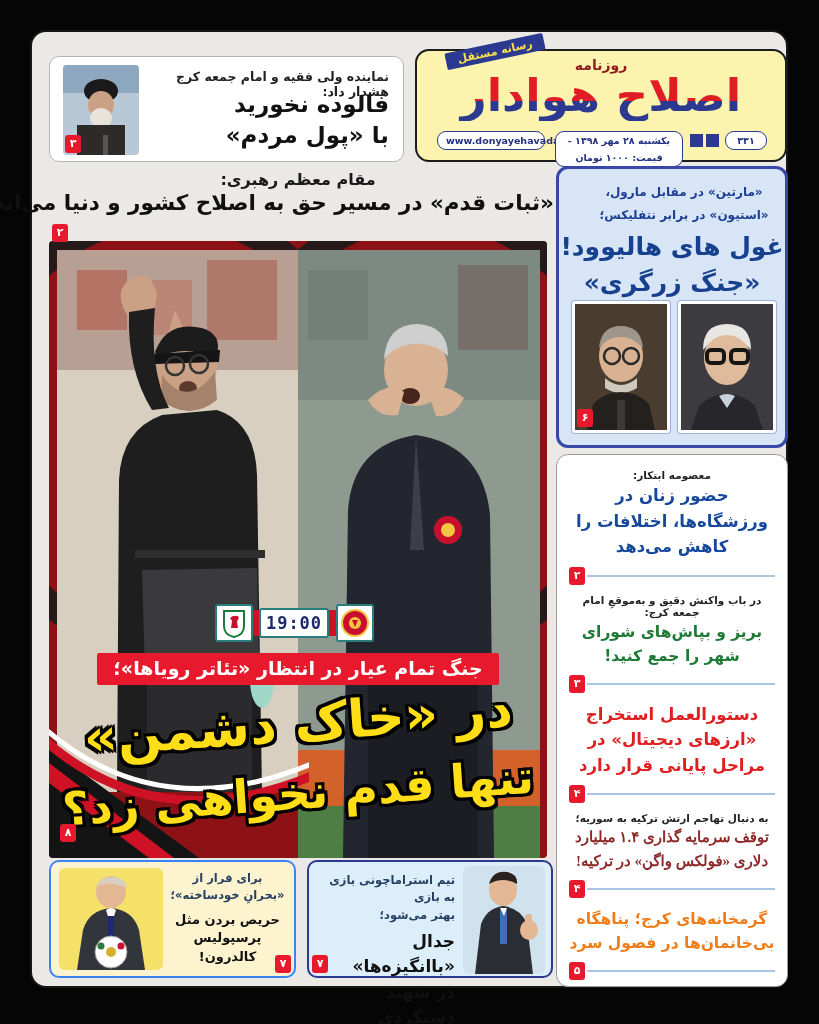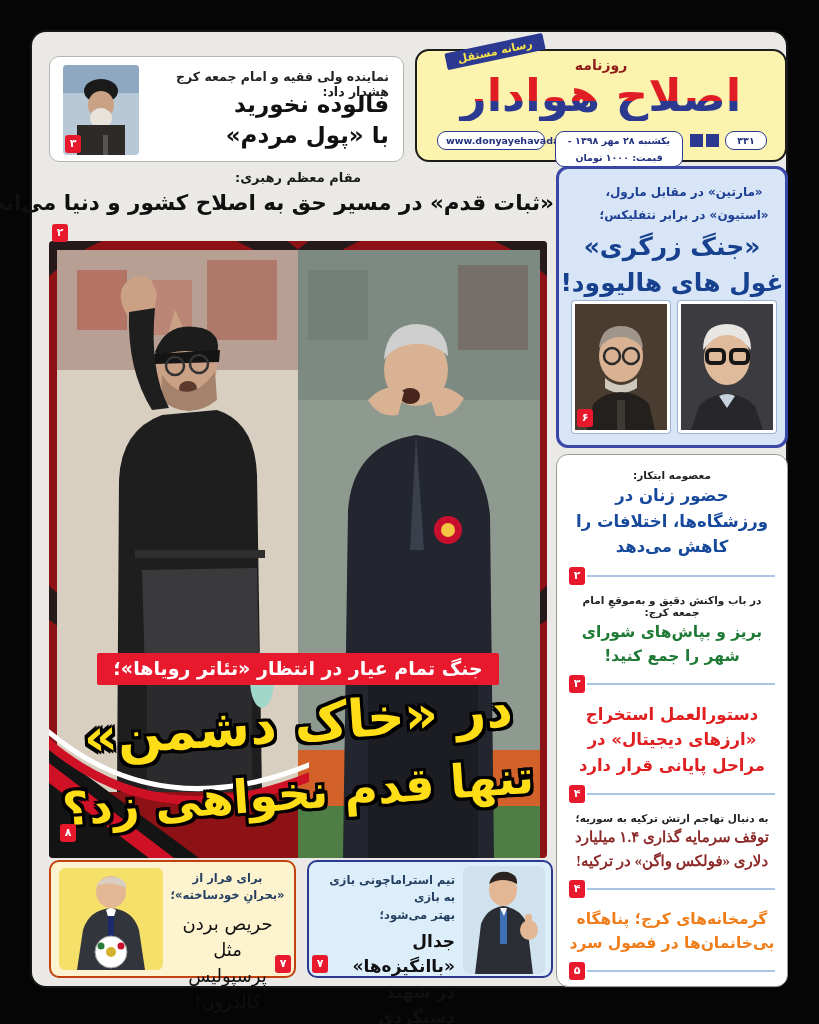--- a/index.html
+++ b/index.html
@@ -35,21 +35,21 @@
   .mh-row { position:absolute; bottom:9px; left:0; right:0; height:20px; }
   .pill { position:absolute; background:#fff; border:1.5px solid #2b3990; border-radius:9px;
           color:#23317f; font-size:9.5px; font-weight:bold; line-height:17px; padding:0 8px; text-align:center; }
   .url-pill { left:20px; width:108px; direction:ltr; }
   .date-pill { left:138px; width:128px; }
   .sq { position:absolute; width:13px; height:13px; background:#2b3990; top:3px; }
   .issue-pill { left:308px; width:42px; }
 
   
   .main-kicker { position:absolute; left:17px; top:138px; width:498px; text-align:center;
-                 font-size:13px; font-weight:bold; color:#1a1a1a; }
+                 font-size:16px; font-weight:bold; color:#1a1a1a; }
   .main-headline { position:absolute; left:10px; top:158px; width:512px; text-align:center; white-space:nowrap;
                    font-size:21.5px; font-weight:bold; color:#101010; letter-spacing:-0.3px; }
   .mh-badge { left:20px; top:192px; }
 
   
   .feature { left:17px; top:209px; width:498px; height:617px; background:#8c1216; border-radius:4px; overflow:hidden; }
   .arc { position:absolute; border:26px solid #1b1b1b; border-radius:50%; opacity:.9; }
   .arc1 { width:420px; height:460px; left:-90px; top:-40px; }
   .arc2 { width:420px; height:460px; right:-90px; top:-40px; }
   .ph { position:absolute; overflow:hidden; z-index:1; }
@@ -69,25 +69,25 @@
                 padding:4px 16px 6px; border-radius:2px; }
   .yline { position:absolute; left:0; right:0; text-align:center; z-index:6; font-weight:bold; color:#ffdd17;
            transform:rotate(-4deg);
            text-shadow:-3px -3px 0 #000, 3px -3px 0 #000, -3px 3px 0 #000, 3px 3px 0 #000,
                        0 -3px 0 #000, 0 3px 0 #000, -3px 0 0 #000, 3px 0 0 #000; }
   .yline1 { top:452px; font-size:52px; }
   .yline2 { top:525px; font-size:46px; }
   .feat-badge { left:11px; top:583px; }
 
   
-  .bl-box { left:17px; top:828px; width:247px; height:118px; background:#fdf3cf; border:2px solid #c2410c; }
+  .bl-box { left:17px; top:828px; width:247px; height:118px; background:#fdf3cf; border:2px solid #3b82f6; }
   .bl-photo { position:absolute; left:8px; top:6px; width:104px; height:102px; border-radius:6px; overflow:hidden; }
   .bl-text { position:absolute; right:8px; left:118px; top:8px; text-align:center; }
   .bl-kicker { font-size:11.5px; font-weight:bold; color:#254061; line-height:1.5; }
-  .bl-headline { font-size:18px; font-weight:normal; color:#101010; line-height:1.45; margin-top:6px;text-align:center; }
+  .bl-headline { font-size:13px; font-weight:bold; color:#101010; line-height:1.45; margin-top:6px;text-align:center; }
   .bl-badge { right:3px; bottom:3px; }
 
   .bm-box { left:275px; top:828px; width:246px; height:118px; background:#ddeefb; border:2px solid #2b3990; }
   .bm-photo { position:absolute; right:6px; top:4px; width:82px; height:108px; border-radius:6px; overflow:hidden; }
   .bm-text { position:absolute; right:96px; left:10px; top:10px; text-align:right; }
   .bm-kicker { font-size:11.5px; font-weight:bold; color:#254061; line-height:1.5; }
   .bm-headline { font-size:17px; font-weight:bold; color:#101010; line-height:1.5; margin-top:5px; }
   .bm-badge { left:3px; bottom:3px; }
 
   
@@ -205,20 +205,37 @@
       </svg>
     </div>
 
     <svg class="feature-deco" width="260" height="150" viewBox="0 0 260 150">
       <path d="M0 150 L0 40 L150 150 Z" fill="#141414"></path>
       <path d="M0 55 L125 150 L100 150 L0 75 Z" fill="#cf1126"></path>
       <path d="M-5 20 Q110 120 265 55" fill="none" stroke="#ffffff" stroke-width="5"></path>
       <path d="M-5 32 Q110 132 265 67" fill="none" stroke="#cf1126" stroke-width="9"></path>
     </svg>
 
+    <div class="match-badge">
+      <div class="mb-ribbon"></div>
+      <div class="mb-crest lfc">
+        <svg width="34" height="34" viewBox="0 0 34 34">
+          <path d="M7 5 H27 V20 Q27 29 17 31 Q7 29 7 20 Z" fill="#fff" stroke="#1b7a3e" stroke-width="2"></path>
+          <path d="M13 12 Q17 8 22 11 L20 16 L21 22 L14 22 L15 15 Z" fill="#c8102e"></path>
+        </svg>
+      </div>
+      <div class="mb-time">19:00</div>
+      <div class="mb-crest mun">
+        <svg width="34" height="34" viewBox="0 0 34 34">
+          <circle cx="17" cy="17" r="13" fill="#c8102e" stroke="#f4c542" stroke-width="2"></circle>
+          <circle cx="17" cy="17" r="6" fill="#f4c542"></circle>
+          <path d="M14 14 L20 14 L17 21 Z" fill="#c8102e"></path>
+        </svg>
+      </div>
+    </div>
 
     <div class="strip">
       <span>جنگ تمام عیار در انتظار «تئاتر رویاها»؛</span>
     </div>
     <div class="yline yline1">در «خاک دشمن»</div>
     <div class="yline yline2">تنها قدم نخواهی زد؟</div>
     <span class="badge feat-badge">۸</span>
   </div>
 
   <div class="box bl-box">
@@ -274,22 +291,22 @@
     </div>
     <span class="badge bm-badge">۷</span>
   </div>
 
   <div class="box sb-top">
     <div class="sbt-kicker">
       <div>«مارتین» در مقابل مارول،</div>
       <div>«استیون» در برابر نتفلیکس؛</div>
     </div>
     <div class="sbt-headline">
+      <div>غول های هالیوود!</div>
       <div>«جنگ زرگری»</div>
-      <div>غول های هالیوود!</div>
     </div>
     <div class="sbt-photos">
       <div class="sbt-ph p1">
         <svg width="92" height="126" viewBox="0 0 92 126">
           <rect width="92" height="126" fill="#4a3c2e"></rect>
           <ellipse cx="46" cy="52" rx="22" ry="26" fill="#d9b293"></ellipse>
           <path d="M24 44 Q26 22 46 22 Q66 22 68 44 Q56 32 46 33 Q34 32 24 44 Z" fill="#9f958a"></path>
           <circle cx="37" cy="52" r="8" fill="none" stroke="#2a2a2a" stroke-width="2.5"></circle>
           <circle cx="56" cy="52" r="8" fill="none" stroke="#2a2a2a" stroke-width="2.5"></circle>
           <path d="M30 74 Q46 88 62 74 L62 84 Q46 94 30 84 Z" fill="#cfc8bd"></path>

